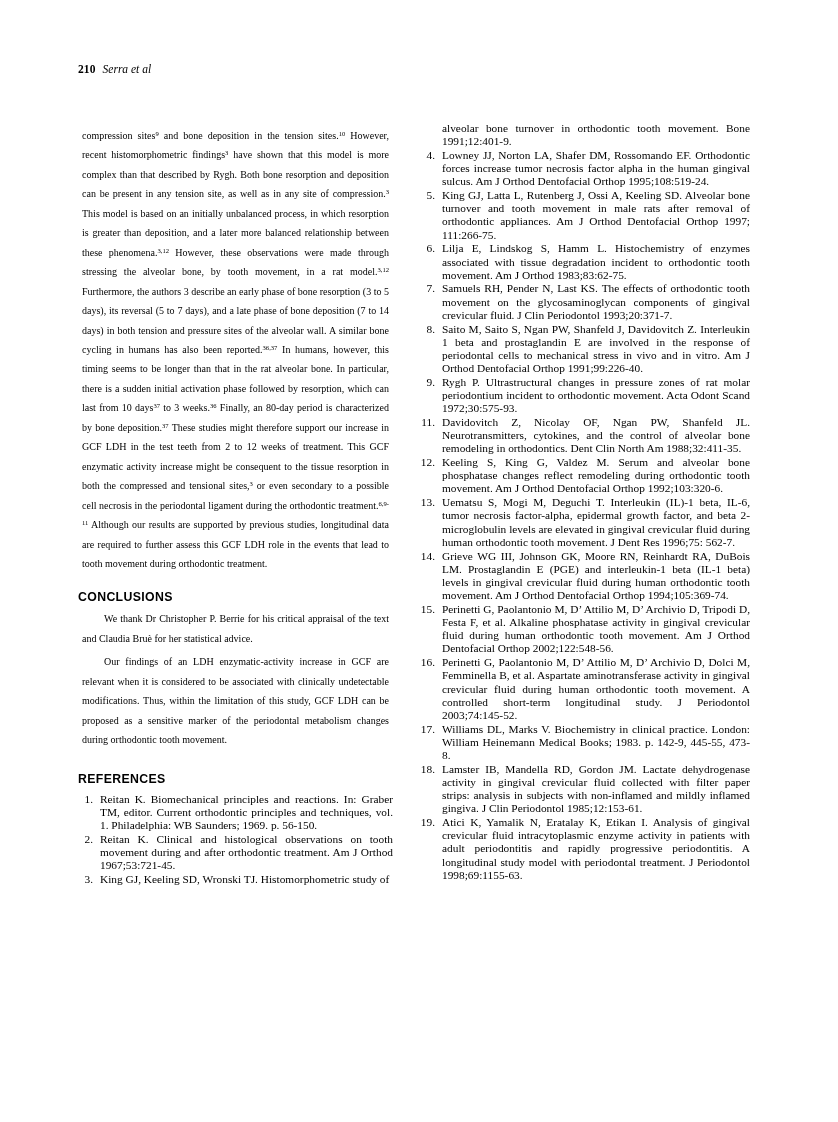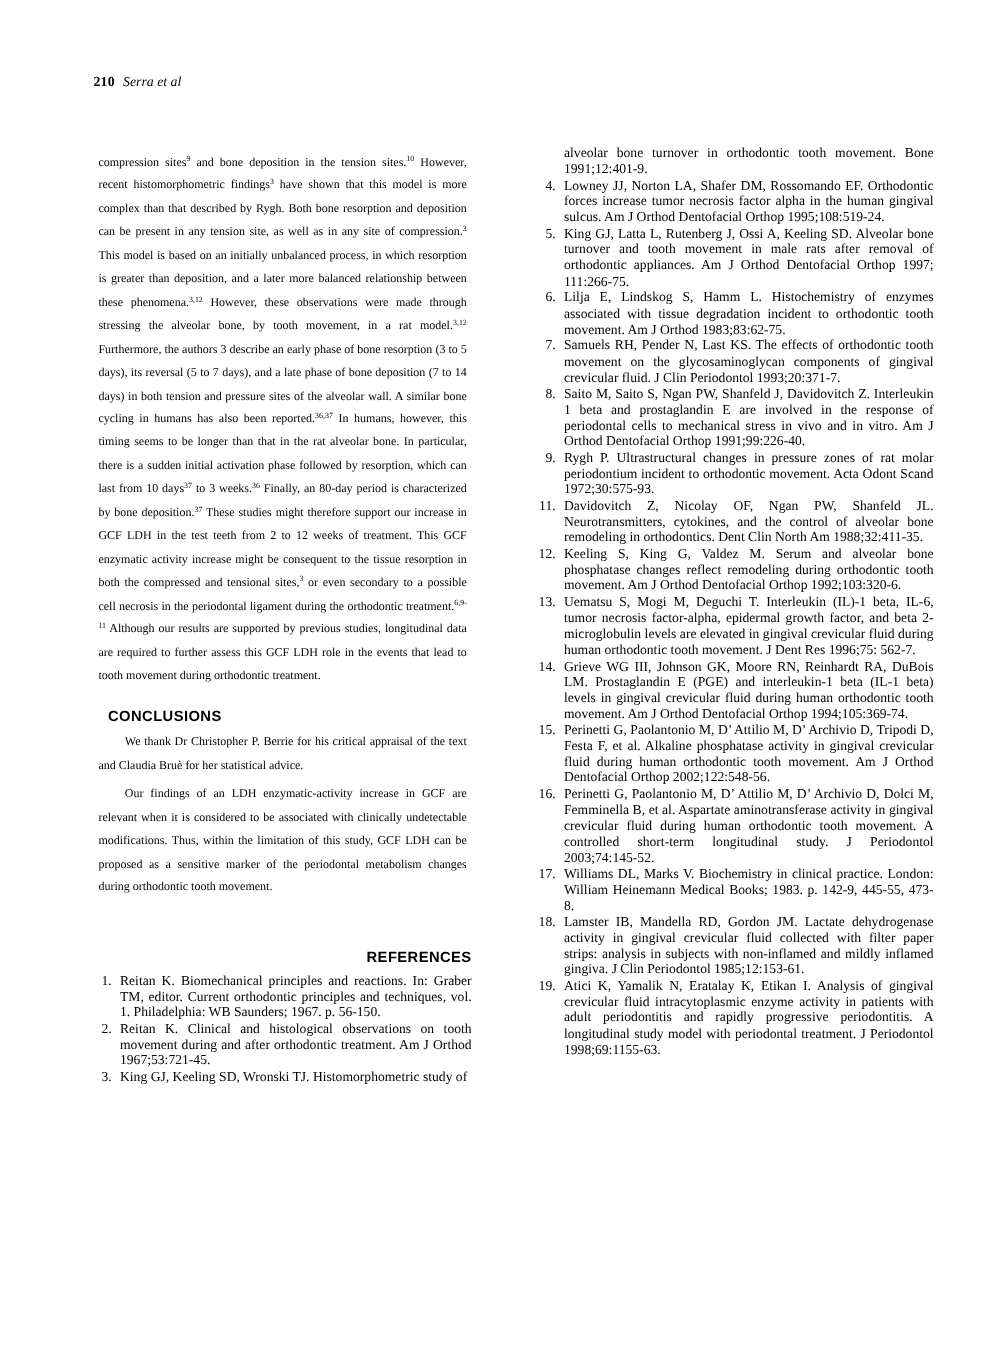--- a/index.html
+++ b/index.html
@@ -64,49 +64,48 @@
     top: 122px;
     width: 692px;
     height: 960px;
   }
   .col {
     position: absolute;
     top: 0;
     width: 315px;
   }
   .col-left  { left: 0px; }
-  .col-right { left: 370px; width: 330px; }
+  .col-right { left: 342px; width: 330px; }
 
   p.body-par {
     margin: 4px;
     font-size: 10px;
     line-height: 19.45px;
     text-align: justify;
     text-indent: 0;
     hyphens: none;
   }
   p.body-par.indent { text-indent: 22px; }
 
   sup {
     font-size: 0.66em;
     line-height: 0;
     vertical-align: 0.52em;
   }
 
   h2.section-head {
-    margin: 17px 0 4px 12px;
+    margin: 17px 0 4px 0;
     font-family: "Liberation Sans", "DejaVu Sans", sans-serif;
     font-size: 12.3px;
     font-weight: bold;
     letter-spacing: 0.35px;
     line-height: 15px;
   }
   h2.refs-head {
-    margin: 41px 0 6px 0;
-    text-align: right;
+    margin: 22px 0 6px 0;
   }
 
   .ack {
     margin-top: 14px;
   }
 
   
   ol.reflist {
     list-style: none;
     margin: 0;
@@ -162,21 +161,21 @@
 
       <p class="body-par indent ack">We thank Dr Christopher P. Berrie for his critical appraisal of the text and Claudia Bruè for her statistical advice.</p>
 
       <p class="body-par indent">Our findings of an LDH enzymatic-activity increase in GCF are relevant when it is considered to be associated with clinically undetectable modifications. Thus, within the limitation of this study, GCF LDH can be proposed as a sensitive marker of the periodontal metabolism changes during orthodontic tooth movement.</p>
 
       <h2 class="section-head refs-head">REFERENCES</h2>
 
       <ol class="reflist">
           <li class="refitem">
             <span class="refnum">1.</span>
-            <span class="reftext">Reitan K. Biomechanical principles and reactions. In: Graber TM, editor. Current orthodontic principles and techniques, vol. 1. Philadelphia: WB Saunders; 1967. p. 56-150.</span>
+            <span class="reftext">Reitan K. Biomechanical principles and reactions. In: Graber TM, editor. Current orthodontic principles and techniques, vol. 1. Philadelphia: WB Saunders; 1969. p. 56-150.</span>
           </li>
           <li class="refitem">
             <span class="refnum">2.</span>
             <span class="reftext">Reitan K. Clinical and histological observations on tooth movement during and after orthodontic treatment. Am J Orthod 1967;53:721-45.</span>
           </li>
           <li class="refitem">
             <span class="refnum">3.</span>
             <span class="reftext">King GJ, Keeling SD, Wronski TJ. Histomorphometric study of</span>
           </li>
         </ol>

